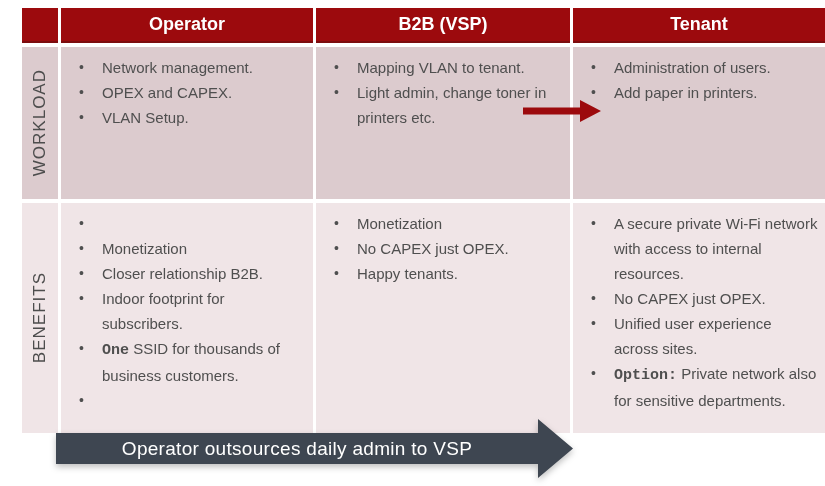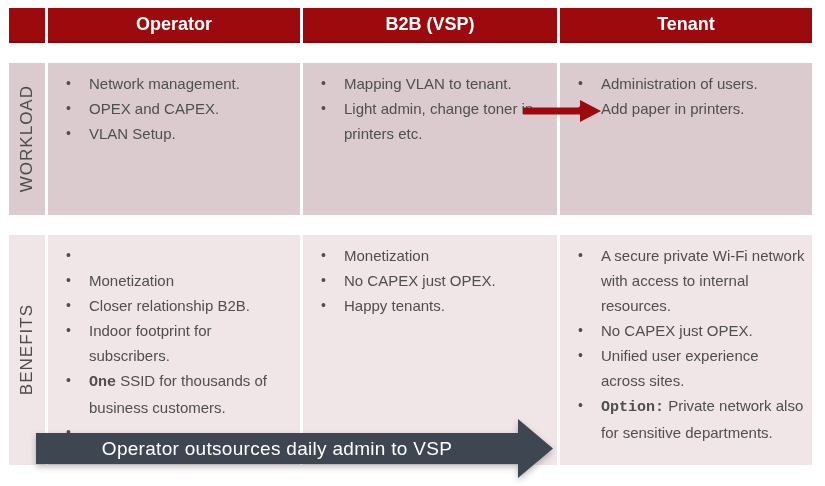--- a/index.html
+++ b/index.html
@@ -1,46 +1,46 @@
 <!DOCTYPE html>
 <html><head>
 <meta charset="utf-8">
 <style>
   html,body{margin:0;padding:0;background:#ffffff;}
   .canvas{
     position:relative;width:825px;height:486px;overflow:hidden;background:#ffffff;
     font-family:"Liberation Sans",sans-serif;
   }
   .grid{
-    position:absolute;left:9px;top:8px;width:783px;
+    position:absolute;left:22px;top:8px;width:783px;
     display:grid;
     grid-template-columns:36px 252px 254px 252px;
     grid-template-rows:35px 152px 230px;
-    gap:20px 3px;
+    gap:4px 3px;
   }
   .cell{box-sizing:border-box;}
   .hdr{
     background:#9c0a0d;color:#ffffff;font-weight:bold;font-size:18px;
     display:flex;align-items:center;justify-content:center;
     border-bottom:2px solid #7c0c0e;
   }
   .rowlabel{display:flex;align-items:center;justify-content:center;}
   .vtext{
     writing-mode:vertical-rl;transform:rotate(180deg);
     font-size:17px;letter-spacing:1px;color:#4d4d4d;white-space:nowrap;
   }
   .wl{background:#dccbce;}
   .bn{background:#f0e5e7;}
   .body{padding:8px 6px 4px 18px;color:#4f4f4f;font-size:15px;line-height:25px;}
   .li{display:flex;align-items:flex-start;}
   .bullet{flex:0 0 23px;font-size:14px;line-height:25px;color:#4f4f4f;}
   .li-text{flex:1;}
   .b{font-weight:bold;font-family:Liberation Mono, monospace;}
   .red-arrow{position:absolute;left:523px;top:100px;pointer-events:none;}
-  .bottom-arrow{position:absolute;left:36px;top:419px;width:517px;height:60px;}
+  .bottom-arrow{position:absolute;left:56px;top:419px;width:517px;height:60px;}
   .bottom-arrow svg{position:absolute;left:0;top:0;}
   .bottom-arrow-label{
     position:absolute;left:0;top:14px;width:482px;height:31px;
     display:flex;align-items:center;justify-content:center;
     color:#ffffff;font-size:19px;letter-spacing:0.3px;white-space:nowrap;
   }
 </style>
 </head>
 <body>
 

